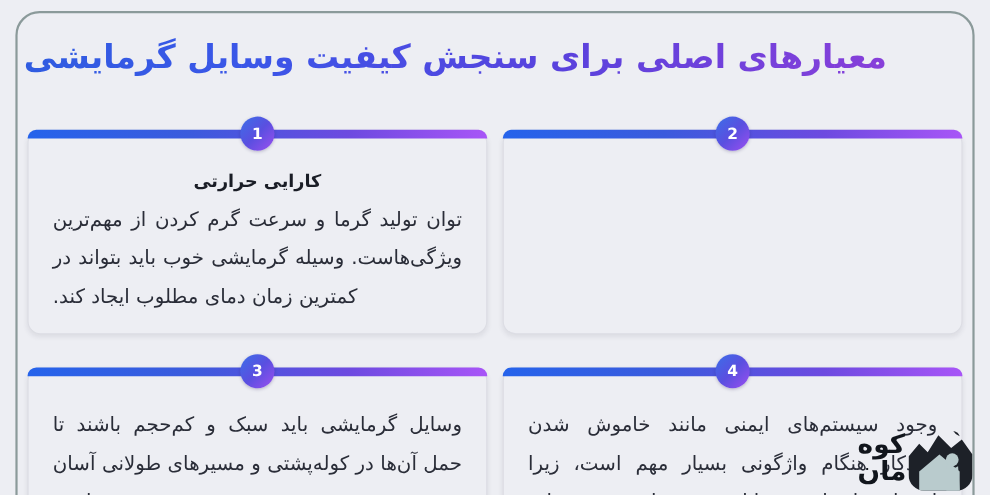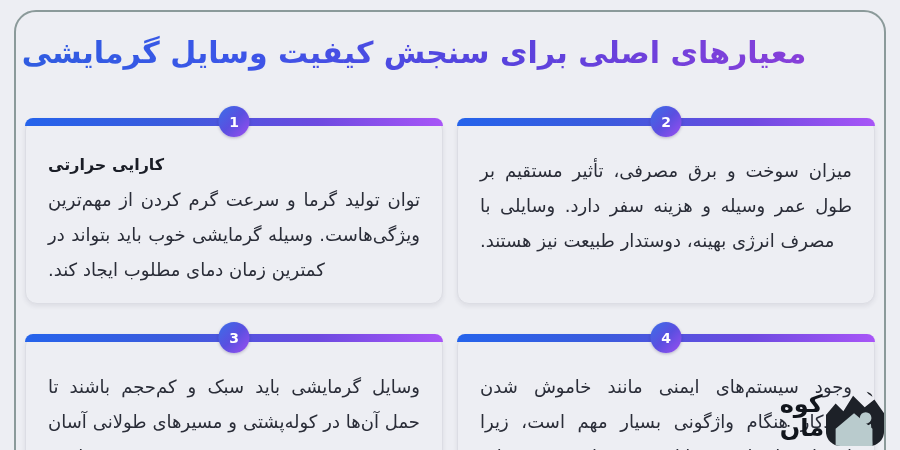--- a/index.html
+++ b/index.html
@@ -93,21 +93,21 @@
     align-items: center;
     justify-content: center;
     box-shadow: 0 1px 3px rgba(40, 30, 90, 0.28);
     z-index: 3;
   }
 
   .card-title {
     font-size: 16px;
     font-weight: bold;
     color: #1a1d26;
-    text-align: left;
+    text-align: center;
     line-height: 1.5;
     margin-bottom: 5px;
   }
 
   .card-body {
     font-size: 18px;
     color: #2a2d38;
     text-align: justify;
     text-align-last: left;
     line-height: 1.95;
@@ -146,21 +146,20 @@
 
 <div class="frame"></div>
 
 <h1 class="page-title">معیارهای اصلی برای سنجش کیفیت وسایل گرمایشی</h1>
 
 <div class="grid">
 
   <div class="card">
     <div class="card-bar"></div>
     <div class="card-badge">2</div>
-    <div class="card-body">میزان سوخت و برق مصرفی، تأثیر مستقیم بر طول عمر وسیله و هزینه سفر دارد. وسایلی با مصرف انرژی بهینه، دوستدار طبیعت نیز هستند.</div>
   </div>
 
   <div class="card">
     <div class="card-bar"></div>
     <div class="card-badge">1</div>
     <div class="card-title">کارایی حرارتی</div>
     <div class="card-body">توان تولید گرما و سرعت گرم کردن از مهم‌ترین ویژگی‌هاست. وسیله گرمایشی خوب باید بتواند در کمترین زمان دمای مطلوب ایجاد کند.</div>
   </div>
 
   <div class="card">

